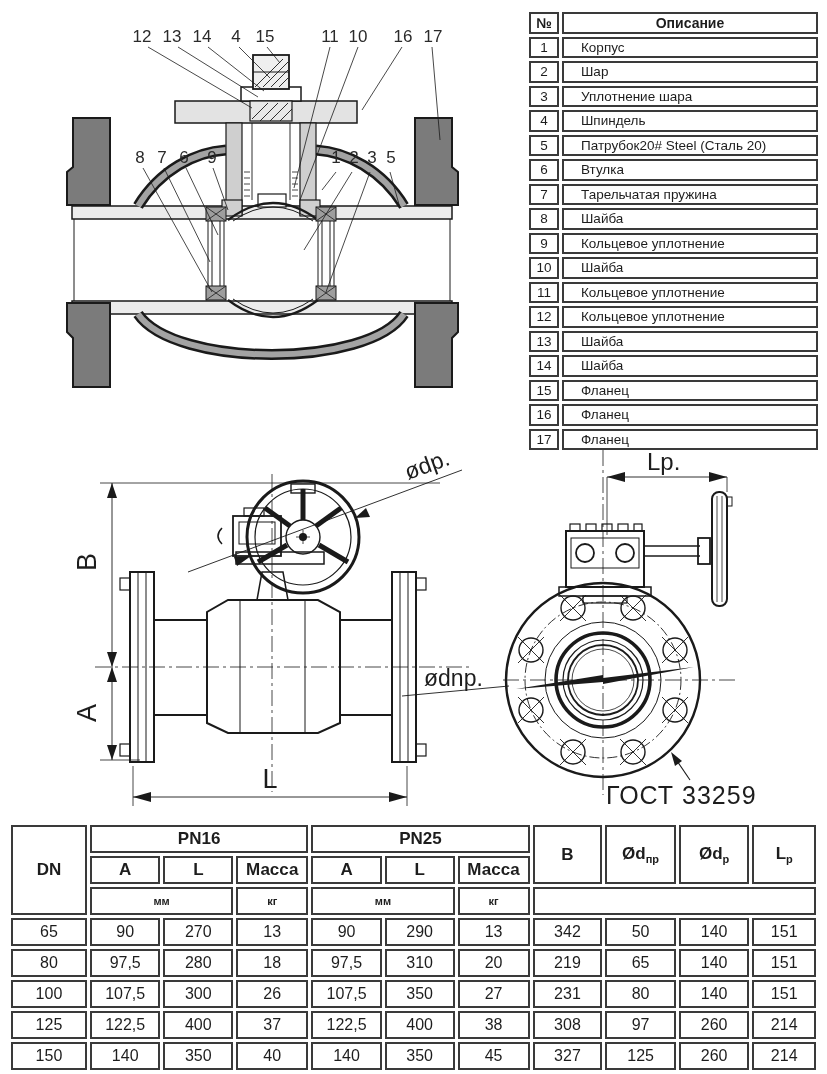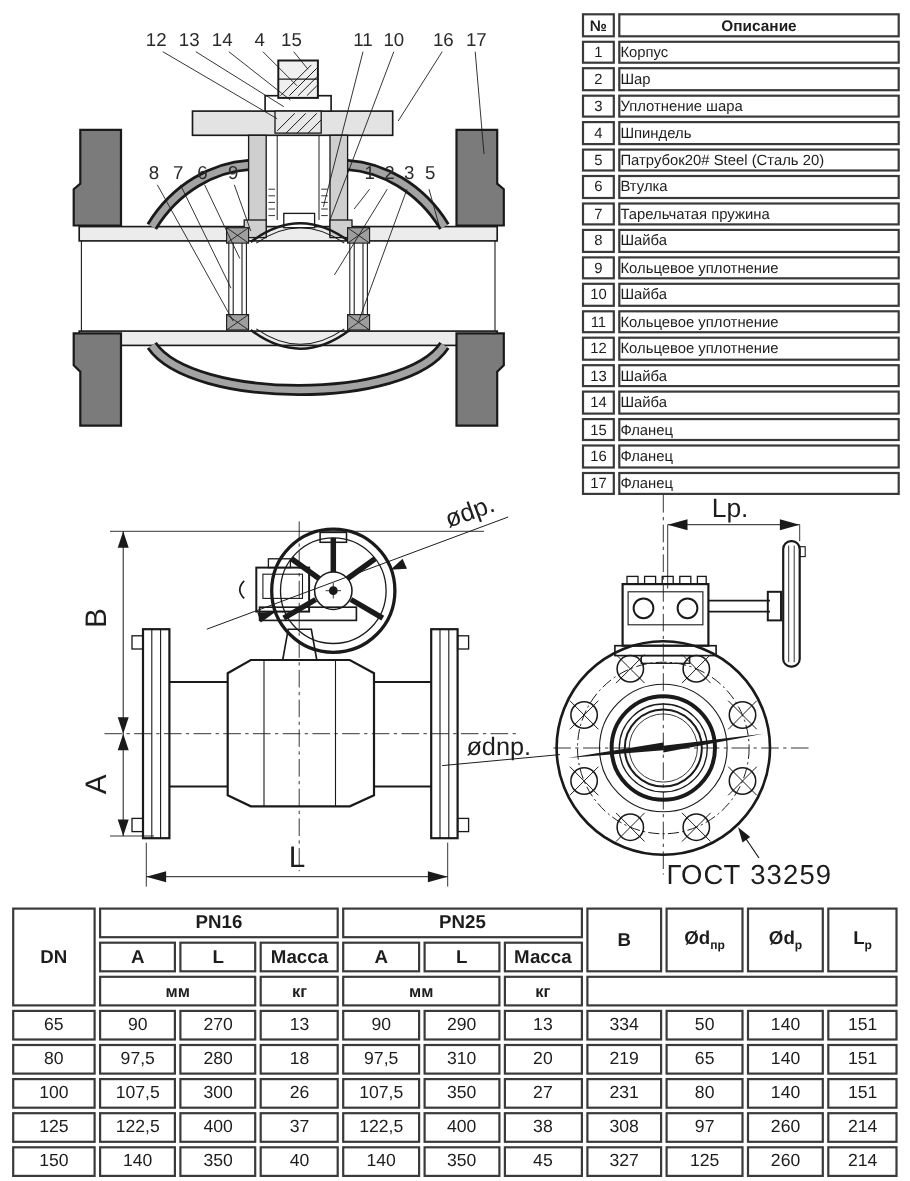--- a/index.html
+++ b/index.html
@@ -11,37 +11,37 @@
   svg text{font-family:"Liberation Sans","DejaVu Sans",sans-serif;}
   .abs{position:absolute;}
 
   
   table.parts{
     position:absolute;left:526px;top:9px;width:295px;
     border-collapse:separate;border-spacing:3px;table-layout:fixed;
   }
   table.parts td{
     border:2px solid #3a3a3a;height:17.5px;font-size:13.5px;
-    padding:0 0;white-space:nowrap;overflow:hidden;background:#fff;
+    padding:0 17px;white-space:nowrap;overflow:hidden;background:#fff;
   }
   table.parts td.num{width:26px;text-align:center;padding:0 2px;}
   table.parts tr.hdr td{font-weight:bold;font-size:14px;text-align:center;}
   table.parts tr.hdr td.num{text-align:center;}
 
   
   table.dims{
     position:absolute;left:8px;top:822px;width:811px;
     border-collapse:separate;border-spacing:3px;table-layout:fixed;
   }
   table.dims td{
     border:2px solid #3a3a3a;text-align:center;vertical-align:middle;
     font-size:16px;height:24px;padding:0;background:#fff;white-space:nowrap;
   }
   table.dims td.h{font-weight:bold;font-size:17px;}
-  table.dims td.u{font-weight:bold;font-size:15px;}
+  table.dims td.u{font-weight:bold;font-size:11px;}
   table.dims sub{font-size:11px;font-weight:bold;}
 </style>
 </head>
 <body>
 
 <svg class="abs" style="left:20px;top:15px;" width="500" height="420" viewBox="20 15 500 420">
   <g stroke="#1a1a1a" fill="none">
 
     <rect x="72" y="206" width="380" height="13" fill="#ececec" stroke-width="1.5"></rect>
     <rect x="72" y="301" width="380" height="13" fill="#ececec" stroke-width="1.5"></rect>
@@ -492,21 +492,21 @@
     <td colspan="4"></td>
   </tr>
   <tr>
     <td>65</td>
         <td>90</td>
         <td>270</td>
         <td>13</td>
         <td>90</td>
         <td>290</td>
         <td>13</td>
-        <td>334</td>
+        <td>342</td>
         <td>50</td>
         <td>140</td>
         <td>151</td>
   </tr>
   <tr>
     <td>80</td>
         <td>97,5</td>
         <td>280</td>
         <td>18</td>
         <td>97,5</td>

